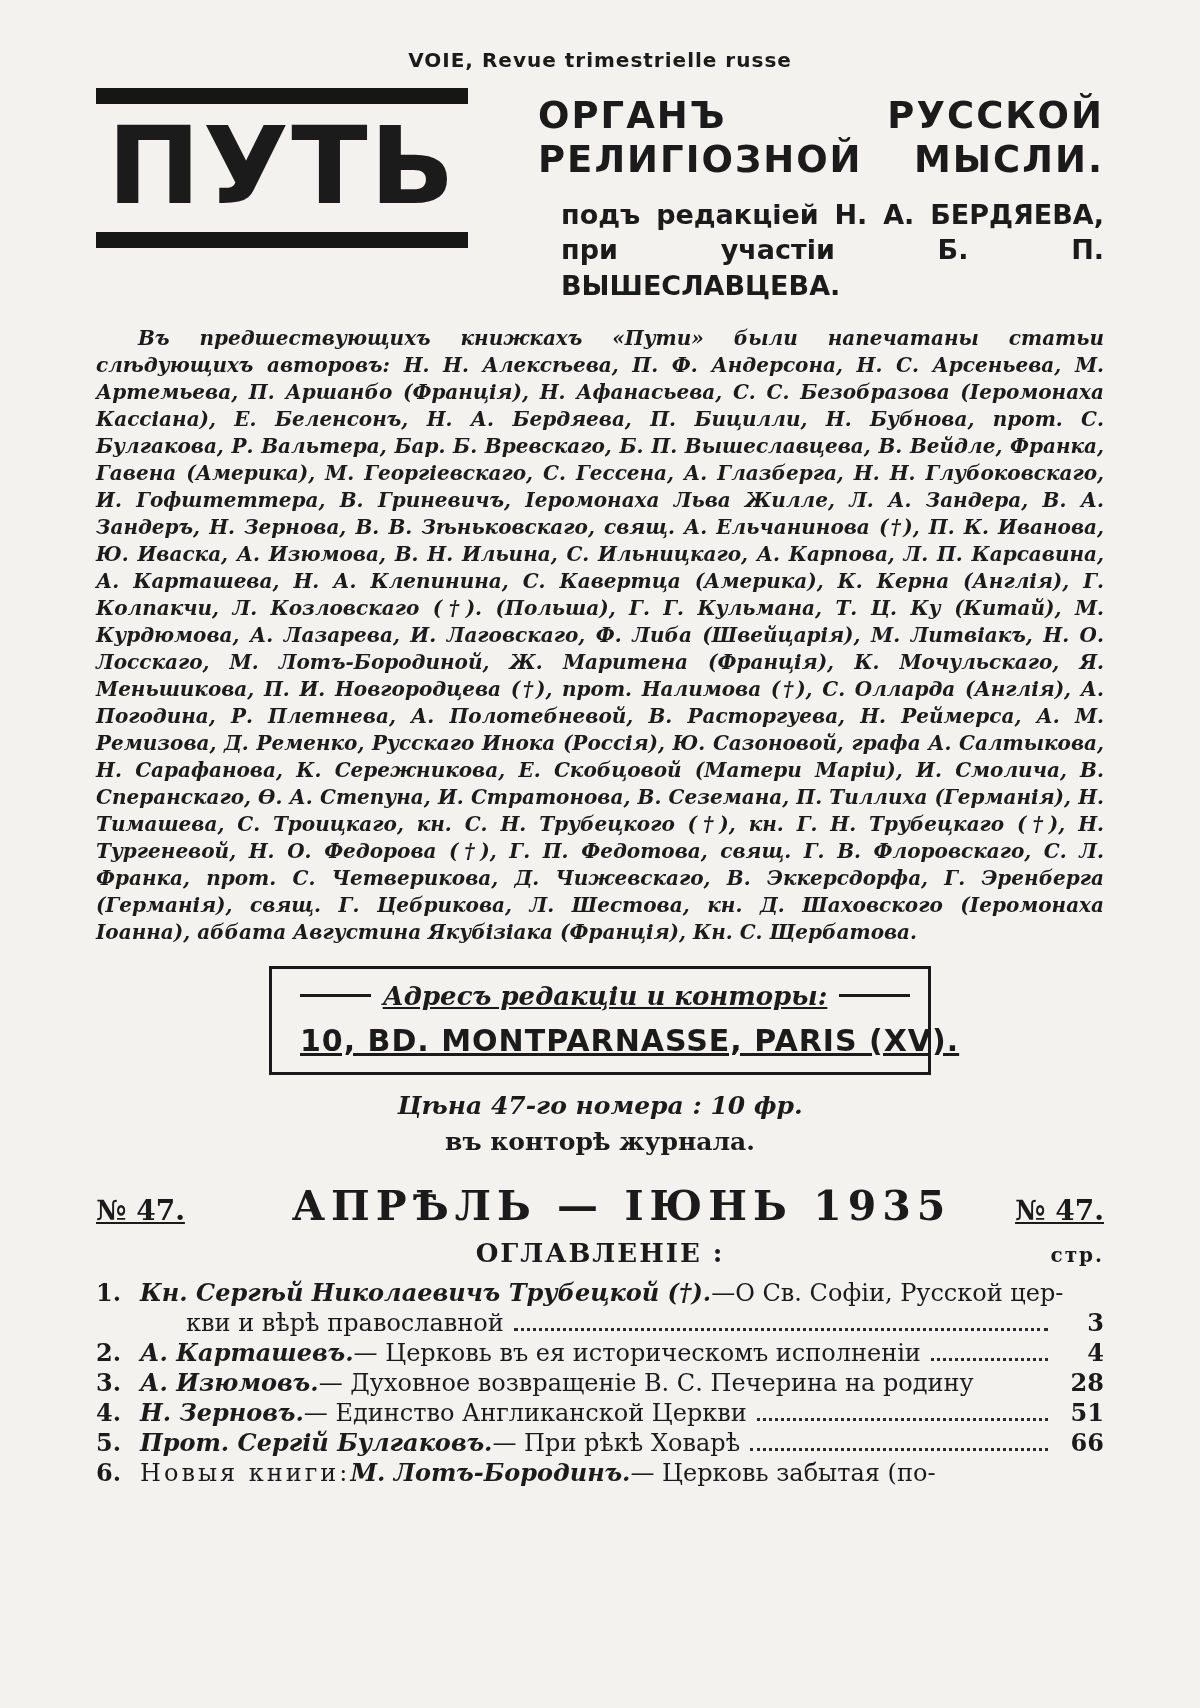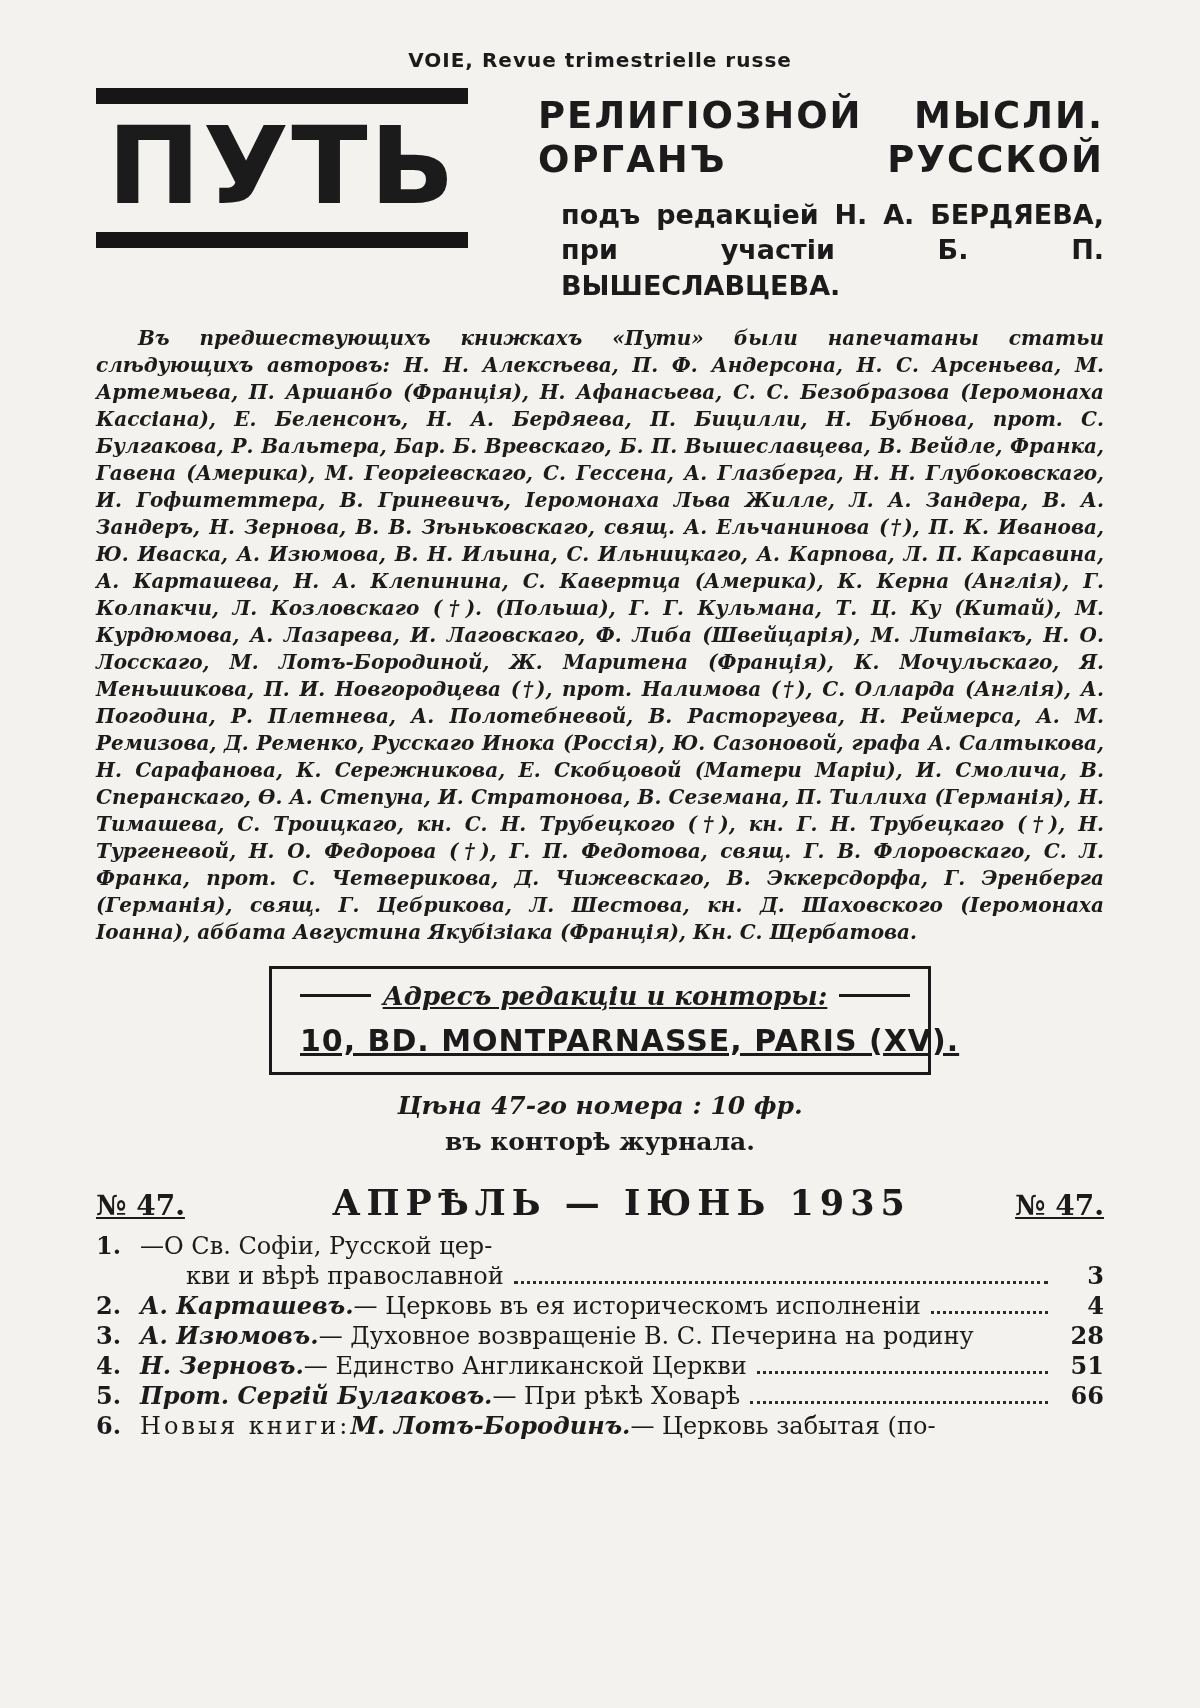--- a/index.html
+++ b/index.html
@@ -93,21 +93,21 @@
   .price { text-align: center; font-style: italic; font-weight: bold; font-size: 25px; margin-bottom: 6px; }
   .subscription { text-align: center; font-weight: bold; font-size: 25px; line-height: 1.3; }
 
   
   .issue-row {
     display: flex; justify-content: space-between; align-items: baseline;
     margin: 24px 0 8px 0;
     font-weight: bold;
   }
   .issue-num { font-size: 28px; text-decoration: underline; }
-  .issue-period { font-size: 35px; letter-spacing: 6px; margin-left: 43px; }
+  .issue-period { font-size: 41px; letter-spacing: 6px; margin-left: 43px; }
 
   
   .toc-header { position: relative; text-align: center; font-weight: bold; font-size: 26px; letter-spacing: 2px; margin-bottom: 10px; }
   .toc-pagecol { position: absolute; right: 0; top: 5px; font-size: 20px; font-weight: bold; }
   .toc { font-size: 24px; }
   .toc-line { display: flex; align-items: baseline; line-height: 30px; }
   .toc-line.cont { padding-left: 90px; }
   .toc-num { flex: none; width: 44px; font-weight: bold; }
   .toc-a { font-style: italic; font-weight: bold; }
   .toc-b { }
@@ -123,22 +123,22 @@
 
   <div class="voie">VOIE, Revue trimestrielle russe</div>
 
   <div class="masthead">
     <div class="logo-box">
       <div class="logo-bar"></div>
       <div class="logo-word">ПУТЬ</div>
       <div class="logo-bar"></div>
     </div>
     <div class="mast-right">
+      <div class="organ">ОРГАНЪ РУССКОЙ</div>
       <div class="organ">РЕЛИГІОЗНОЙ МЫСЛИ.</div>
-      <div class="organ">ОРГАНЪ РУССКОЙ</div>
       <div class="editors">
         <div class="editor-line">подъ редакціей Н. А. БЕРДЯЕВА,</div>
         <div class="editor-line">при участіи Б. П. ВЫШЕСЛАВЦЕВА.</div>
       </div>
     </div>
   </div>
 
   <div class="authors">Въ предшествующихъ книжкахъ «Пути» были напечатаны статьи слѣдующихъ авторовъ: Н. Н. Алексѣева, П. Ф. Андерсона, Н. С. Арсеньева, М. Артемьева, П. Аршанбо (Франція), Н. Афанасьева, С. С. Безобразова (Іеромонаха Кассіана), Е. Беленсонъ, Н. А. Бердяева, П. Бицилли, Н. Бубнова, прот. С. Булгакова, Р. Вальтера, Бар. Б. Вревскаго, Б. П. Вышеславцева, В. Вейдле, Франка, Гавена (Америка), М. Георгіевскаго, С. Гессена, А. Глазберга, Н. Н. Глубоковскаго, И. Гофштеттера, В. Гриневичъ, Іеромонаха Льва Жилле, Л. А. Зандера, В. А. Зандеръ, Н. Зернова, В. В. Зѣньковскаго, свящ. А. Ельчанинова (†), П. К. Иванова, Ю. Иваска, А. Изюмова, В. Н. Ильина, С. Ильницкаго, А. Карпова, Л. П. Карсавина, А. Карташева, Н. А. Клепинина, С. Кавертца (Америка), К. Керна (Англія), Г. Колпакчи, Л. Козловскаго (†). (Польша), Г. Г. Кульмана, Т. Ц. Ку (Китай), М. Курдюмова, А. Лазарева, И. Лаговскаго, Ф. Либа (Швейцарія), М. Литвіакъ, Н. О. Лосскаго, М. Лотъ-Бородиной, Ж. Маритена (Франція), К. Мочульскаго, Я. Меньшикова, П. И. Новгородцева (†), прот. Налимова (†), С. Олларда (Англія), А. Погодина, Р. Плетнева, А. Полотебневой, В. Расторгуева, Н. Реймерса, А. М. Ремизова, Д. Ременко, Русскаго Инока (Россія), Ю. Сазоновой, графа А. Салтыкова, Н. Сарафанова, К. Сережникова, Е. Скобцовой (Матери Маріи), И. Смолича, В. Сперанскаго, Ѳ. А. Степуна, И. Стратонова, В. Сеземана, П. Тиллиха (Германія), Н. Тимашева, С. Троицкаго, кн. С. Н. Трубецкого (†), кн. Г. Н. Трубецкаго (†), Н. Тургеневой, Н. О. Федорова (†), Г. П. Федотова, свящ. Г. В. Флоровскаго, С. Л. Франка, прот. С. Четверикова, Д. Чижевскаго, В. Эккерсдорфа, Г. Эренберга (Германія), свящ. Г. Цебрикова, Л. Шестова, кн. Д. Шаховского (Іеромонаха Іоанна), аббата Августина Якубізіака (Франція), Кн. С. Щербатова.</div>
 
   <div class="addr-box">
@@ -152,25 +152,30 @@
   <div class="subscription">
     <div>въ конторѣ журнала.</div>
   </div>
 
   <div class="issue-row">
     <span class="issue-num">№ 47.</span>
     <span class="issue-period">АПРѢЛЬ — ІЮНЬ 1935</span>
     <span class="issue-num">№ 47.</span>
   </div>
 
+  <div class="toc-header">
+    <span>ОГЛАВЛЕНІЕ :</span>
+    <span class="toc-pagecol">стр.</span>
+  </div>
 
   <div class="toc">
 
     <div class="toc-line">
       <span class="toc-num">1.</span>
+      <span class="toc-a">Кн. Сергѣй Николаевичъ Трубецкой (†).</span>
       <span class="toc-b">—О Св. Софіи, Русской цер-</span>
     </div>
     <div class="toc-line cont">
       <span class="toc-b">кви и вѣрѣ православной</span>
       <span class="leader"></span>
       <span class="toc-page">3</span>
     </div>
 
     <div class="toc-line">
       <span class="toc-num">2.</span>

